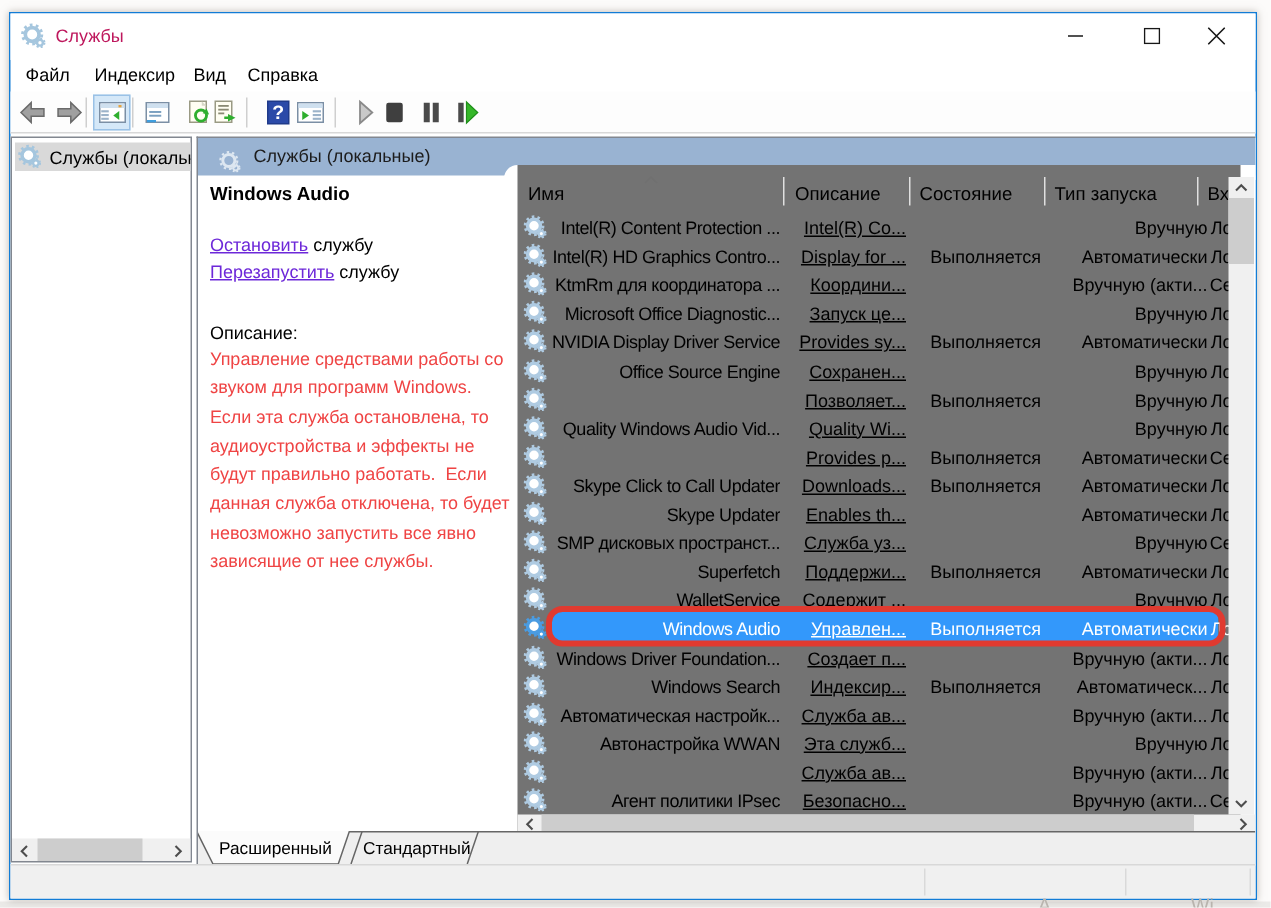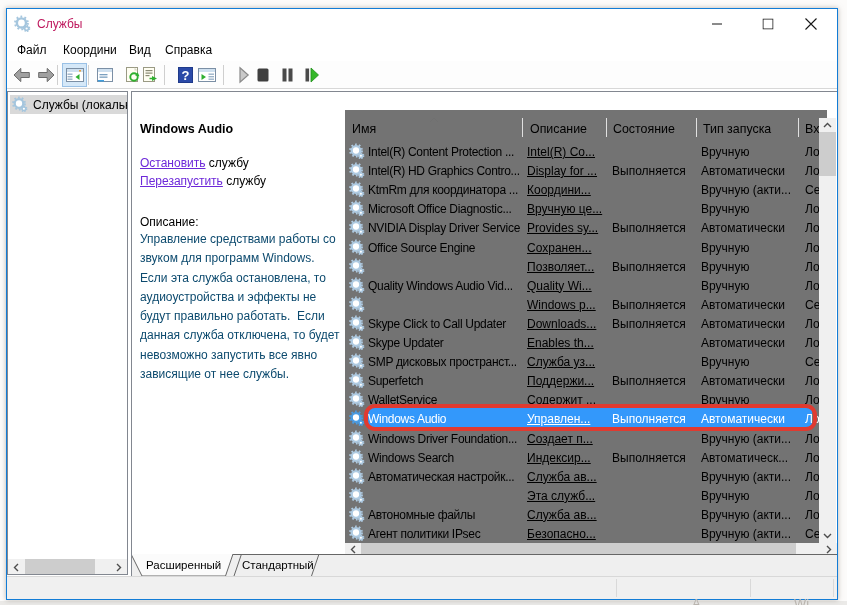--- a/index.html
+++ b/index.html
@@ -41,26 +41,26 @@
 #band { position:absolute; left:0; top:0; width:705px; height:25px; background:#99b3d2; }
 #band svg { position:absolute; left:14px; top:8px; width:15px; height:15px; }
 #band .t { position:absolute; left:37px; top:5px; font-size:12px; color:#1c1c1c; }
 #tabsheet { position:absolute; left:204px; top:18px; width:502px; height:10px;
   background:#fff; border-top-left-radius:9px; }
 
 #dtitle { position:absolute; left:8px; top:30px; font-size:12.5px; font-weight:bold; color:#000; }
 .dlink { position:absolute; left:8px; font-size:12px; color:#000; white-space:nowrap; }
 .dlink a { color:#6d28d9; text-decoration:underline;text-align:right; }
 #dlabel { position:absolute; left:8px; top:123px; font-size:12px; }
-#dpara { position:absolute; left:8px; top:138px; width:240px; font-size:12px; line-height:19.3px; color:#0c4a6e; }
+#dpara { position:absolute; left:8px; top:138px; width:240px; font-size:12px; line-height:19.3px; color:#ef4444; }
 
 #list { position:absolute; left:213px; top:18px; width:482px; height:531px; background:#737373; overflow:hidden; }
 .hdr { position:absolute; height:20px; font-size:12.4px; color:#000; }
 .hsep { position:absolute; top:8px; width:1px; height:19px; background:#e0e0e0; }
-.row { position:absolute; left:0; width:482px; height:19px; font-size:12px; color:#000; }
+.row { position:absolute; left:0; width:482px; height:19px; font-size:12px; color:#000;text-align:right; }
 .row .rgear { position:absolute; left:4px; top:1px; width:16px; height:16px; }
 .row .c { position:absolute; top:3px; white-space:nowrap; overflow:hidden; }
 .row .n { left:23px;  width:152px; letter-spacing:-0.3px; }
 .row .d { left:182px; width:77px;text-decoration:underline; }
 .row .s { left:267px; width:82px; }
 .row .t { left:356px; width:104px; }
 .row .l { left:460px; width:22px; }
 .row.sel .c { color:#fff; }
 #selbg { position:absolute; left:23px; top:298.4px; width:444px; height:20px; background:#3398fb; }
 #redbox { position:absolute; left:357px; top:395px; width:453px; height:27px;
@@ -127,21 +127,21 @@
           </svg>
         </div>
     <div class="capbtn" id="btnclose">
           <svg width="12" height="12">
             <path d="M0.5 0.5 L11.5 11.5 M11.5 0.5 L0.5 11.5" stroke="#171717" stroke-width="1.1"></path>
           </svg>
         </div>
   </div>
   <div id="menu">
     <span style="left:10px">Файл</span>
-    <span style="left:56px">Координи</span>
+    <span style="left:56px">Индексир</span>
     <span style="left:122px">Вид</span>
     <span style="left:158px">Справка</span>
   </div>
   <div id="toolbar">
     <svg class="ic" viewBox="0 0 20 20" style="left:5px">
       <path d="M8.8 3.4 L2 10 L8.8 16.6 L8.8 12.5 L17.3 12.5 L17.3 7.5 L8.8 7.5 Z" fill="#a0a0a0" stroke="#6a6a6a" stroke-width="1"></path>
     </svg>
     <svg class="ic" viewBox="0 0 20 20" style="left:29px">
       <path d="M11.2 3.4 L18 10 L11.2 16.6 L11.2 12.5 L2.7 12.5 L2.7 7.5 L11.2 7.5 Z" fill="#a0a0a0" stroke="#6a6a6a" stroke-width="1"></path>
     </svg>
@@ -217,20 +217,26 @@
       <div class="thumb"></div>
       <svg class="sba" style="left:5px;top:4px" width="6" height="9" viewBox="0 0 6 9">
             <use href="#chevl"></use>
           </svg>
       <svg class="sba" style="left:108px;top:4px" width="6" height="9" viewBox="0 0 6 9">
             <use href="#chevr"></use>
           </svg>
     </div>
   </div>
   <div id="rpanel">
+    <div id="band">
+      <svg viewBox="0 0 16 16">
+            <use href="#gearband"></use>
+          </svg>
+      <div class="t">Службы (локальные)</div>
+    </div>
     <div id="tabsheet"></div>
     <div id="dtitle">Windows Audio</div>
     <div class="dlink" style="top:64px"><a>Остановить</a> службу</div>
     <div class="dlink" style="top:82px"><a>Перезапустить</a> службу</div>
     <div id="dlabel">Описание:</div>
     <div id="dpara">Управление средствами работы со<br>звуком для программ Windows.<br>Если эта служба остановлена, то<br>аудиоустройства и эффекты не<br>будут правильно работать.&nbsp; Если<br>данная служба отключена, то будет<br>невозможно запустить все явно<br>зависящие от нее службы.</div>
     <div id="list">
       <div class="hdr" style="left:7px;  top:12px">Имя</div>
       <div class="hdr" style="left:185px;top:12px">Описание</div>
       <div class="hdr" style="left:268px;top:12px">Состояние</div>
@@ -272,21 +278,21 @@
             <div class="c d">Координи...</div>
             <div class="c s"></div>
             <div class="c t">Вручную (акти...</div>
             <div class="c l">Сет</div>
           </div>
 <div class="row" style="top:89.3px">
             <svg class="rgear" viewBox="0 0 16 16">
               <use href="#gearrow"></use>
             </svg>
             <div class="c n">Microsoft Office Diagnostic...</div>
-            <div class="c d">Вручную це...</div>
+            <div class="c d">Запуск це...</div>
             <div class="c s"></div>
             <div class="c t">Вручную</div>
             <div class="c l">Лок</div>
           </div>
 <div class="row" style="top:108.4px">
             <svg class="rgear" viewBox="0 0 16 16">
               <use href="#gearrow"></use>
             </svg>
             <div class="c n">NVIDIA Display Driver Service</div>
             <div class="c d">Provides sy...</div>
@@ -320,21 +326,21 @@
             <div class="c n">Quality Windows Audio Vid...</div>
             <div class="c d">Quality Wi...</div>
             <div class="c s"></div>
             <div class="c t">Вручную</div>
             <div class="c l">Лок</div>
           </div>
 <div class="row" style="top:184.8px">
             <svg class="rgear" viewBox="0 0 16 16">
               <use href="#gearrow"></use>
             </svg>
-            <div class="c d">Windows p...</div>
+            <div class="c d">Provides p...</div>
             <div class="c s">Выполняется</div>
             <div class="c t">Автоматически</div>
             <div class="c l">Сет</div>
           </div>
 <div class="row" style="top:203.9px">
             <svg class="rgear" viewBox="0 0 16 16">
               <use href="#gearrow"></use>
             </svg>
             <div class="c n">Skype Click to Call Updater</div>
             <div class="c d">Downloads...</div>
@@ -419,30 +425,30 @@
             <div class="c n">Автоматическая настройк...</div>
             <div class="c d">Служба ав...</div>
             <div class="c s"></div>
             <div class="c t">Вручную (акти...</div>
             <div class="c l">Лок</div>
           </div>
 <div class="row" style="top:375.8px">
             <svg class="rgear" viewBox="0 0 16 16">
               <use href="#gearrow"></use>
             </svg>
+            <div class="c n">Автонастройка WWAN</div>
             <div class="c d">Эта служб...</div>
             <div class="c s"></div>
             <div class="c t">Вручную</div>
             <div class="c l">Лок</div>
           </div>
 <div class="row" style="top:394.9px">
             <svg class="rgear" viewBox="0 0 16 16">
               <use href="#gearrow"></use>
             </svg>
-            <div class="c n">Автономные файлы</div>
             <div class="c d">Служба ав...</div>
             <div class="c s"></div>
             <div class="c t">Вручную (акти...</div>
             <div class="c l">Лок</div>
           </div>
 <div class="row" style="top:414.0px">
             <svg class="rgear" viewBox="0 0 16 16">
               <use href="#gearrow"></use>
             </svg>
             <div class="c n">Агент политики IPsec</div>

